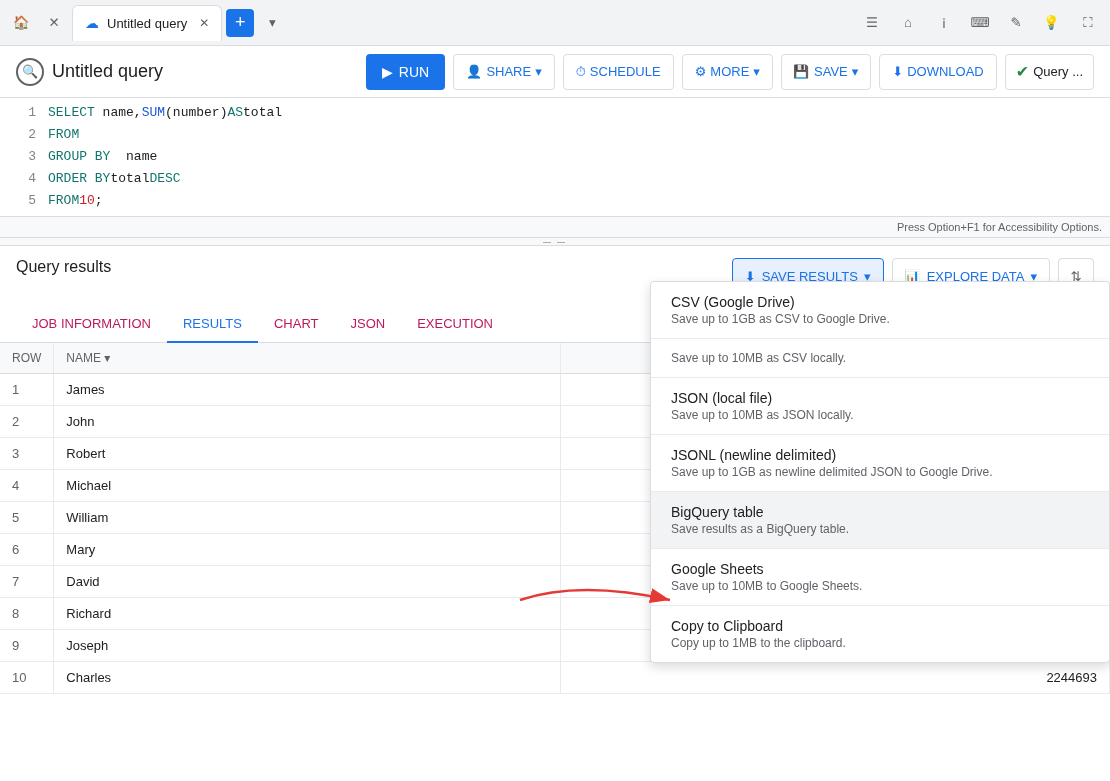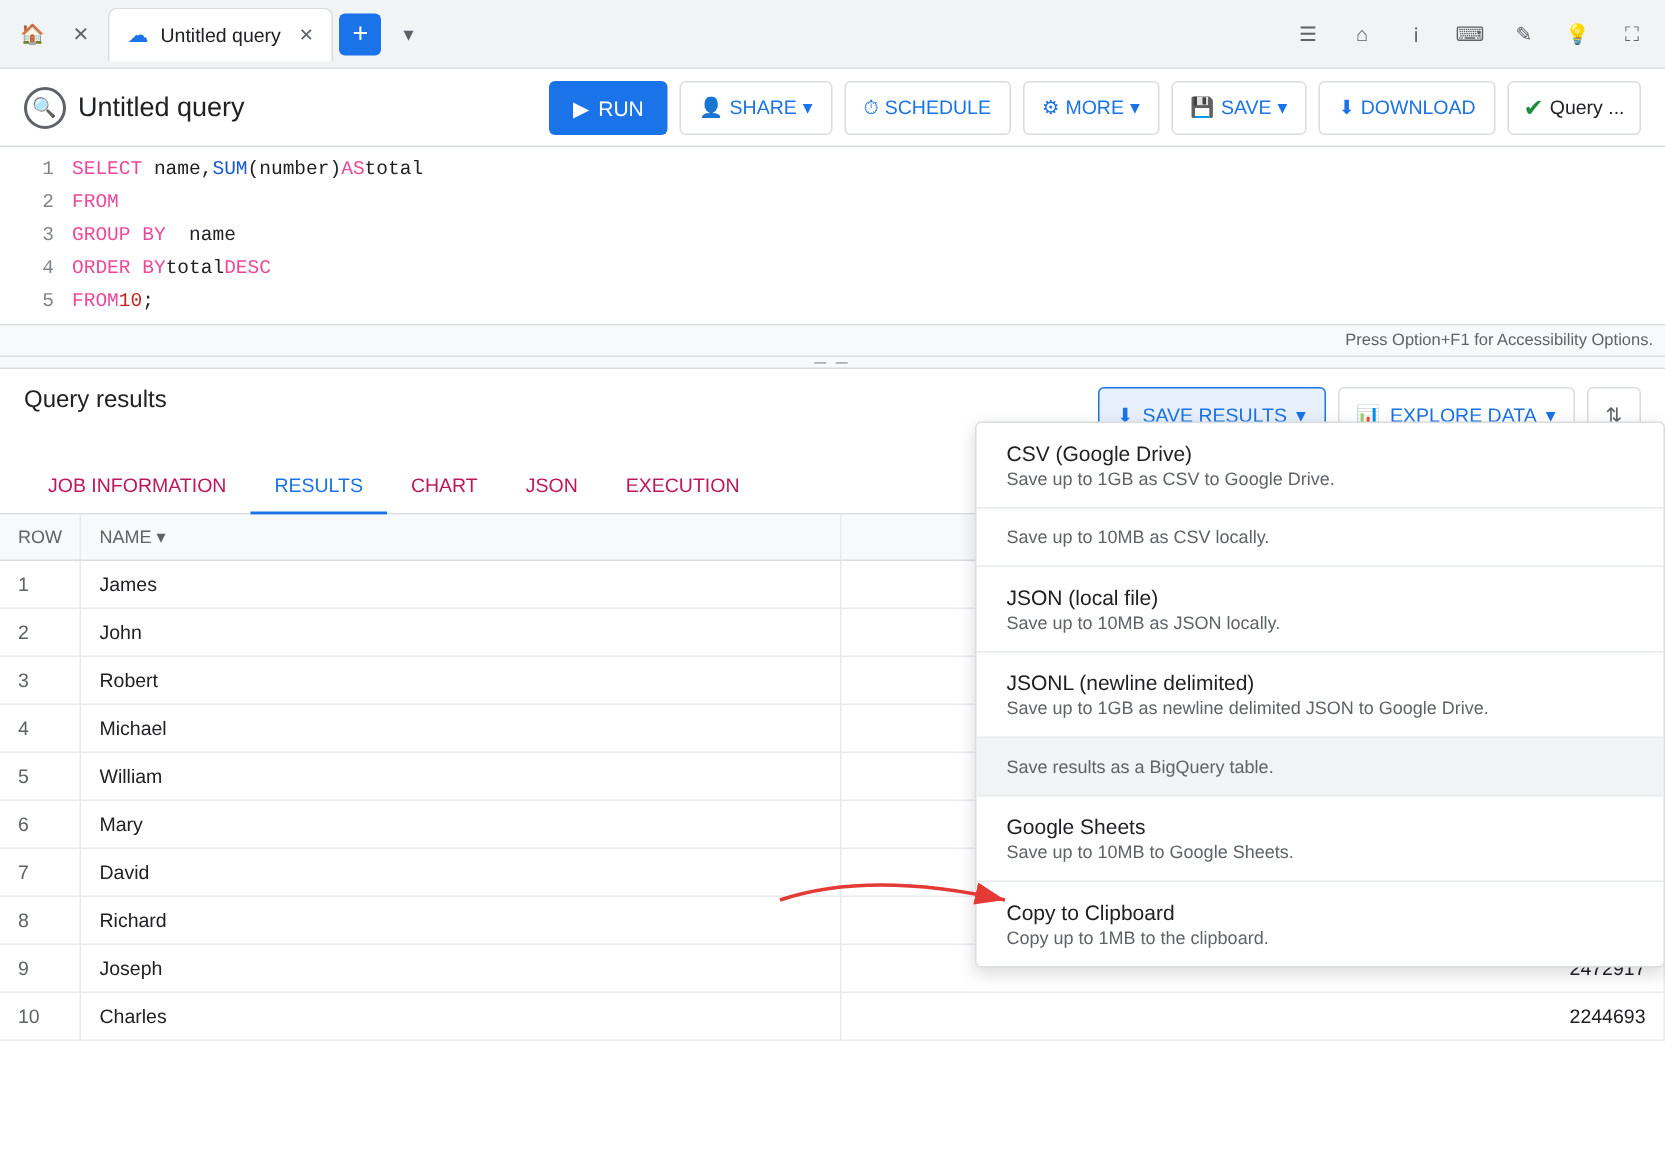--- a/index.html
+++ b/index.html
@@ -48,21 +48,21 @@
     .query-label .check { color: #1e8e3e; font-size: 16px; }
 
     
     .code-editor {
       background: #fff; font-family: 'Courier New', monospace; font-size: 13px;
       padding: 8px 0; border-bottom: 1px solid #dadce0; line-height: 22px;
       position: relative;
     }
     .code-line { display: flex; padding: 0 8px; }
     .line-num { color: #80868b; width: 28px; text-align: right; margin-right: 12px; user-select: none; flex-shrink: 0; }
-    .kw { color: #ec4899; }
+    .kw { color: #0f766e; }
     .fn { color: #1558d6; }
     .str { color: #1e8e3e; }
     .num { color: #c5221f; }
     .plain { color: #202124; }
     .accessibility-hint { text-align: right; padding: 4px 8px; font-size: 11px; color: #5f6368; background: #f8f9fa; border-bottom: 1px solid #dadce0; }
     .resize-handle { height: 8px; background: #f8f9fa; border-bottom: 1px solid #dadce0; display: flex; align-items: center; justify-content: center; }
     .resize-dots { color: #5f6368; font-size: 8px; letter-spacing: 2px; }
 
     
     .results-area { display: flex; flex-direction: column; height: calc(781px - 46px - 52px - 140px - 20px); }
@@ -327,20 +327,21 @@
       <div class="menu-item-title">JSON (local file)</div>
       <div class="menu-item-desc">Save up to 10MB as JSON locally.</div>
     </div>
       <div class="menu-divider"></div>
       <div class="menu-item">
       <div class="menu-item-title">JSONL (newline delimited)</div>
       <div class="menu-item-desc">Save up to 1GB as newline delimited JSON to Google Drive.</div>
     </div>
       <div class="menu-divider"></div>
       <div class="menu-item highlighted">
+      <div class="menu-item-title">BigQuery table</div>
       <div class="menu-item-desc">Save results as a BigQuery table.</div>
     </div>
       <div class="menu-divider"></div>
       <div class="menu-item">
       <div class="menu-item-title">Google Sheets</div>
       <div class="menu-item-desc">Save up to 10MB to Google Sheets.</div>
     </div>
       <div class="menu-divider"></div>
       <div class="menu-item">
       <div class="menu-item-title">Copy to Clipboard</div>

